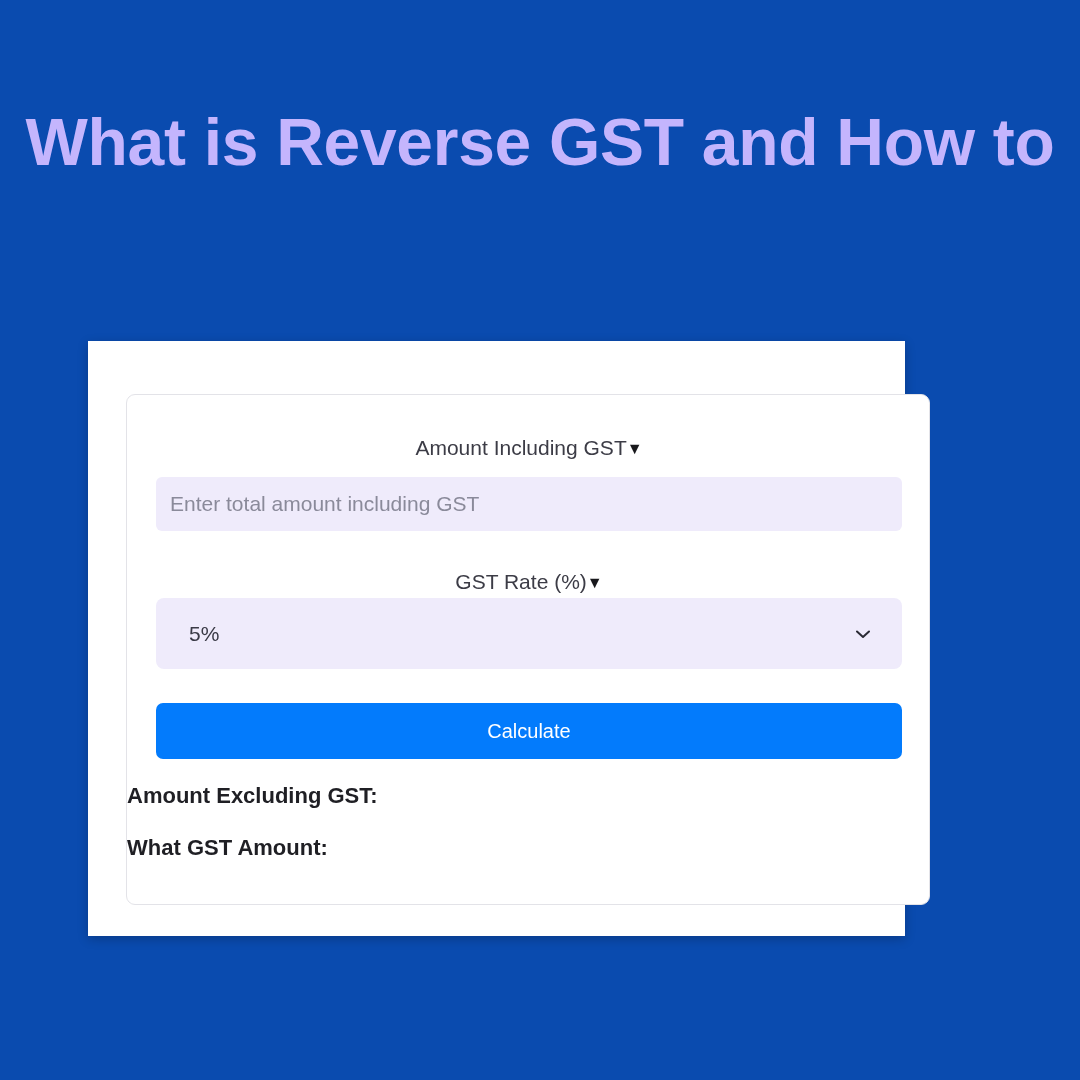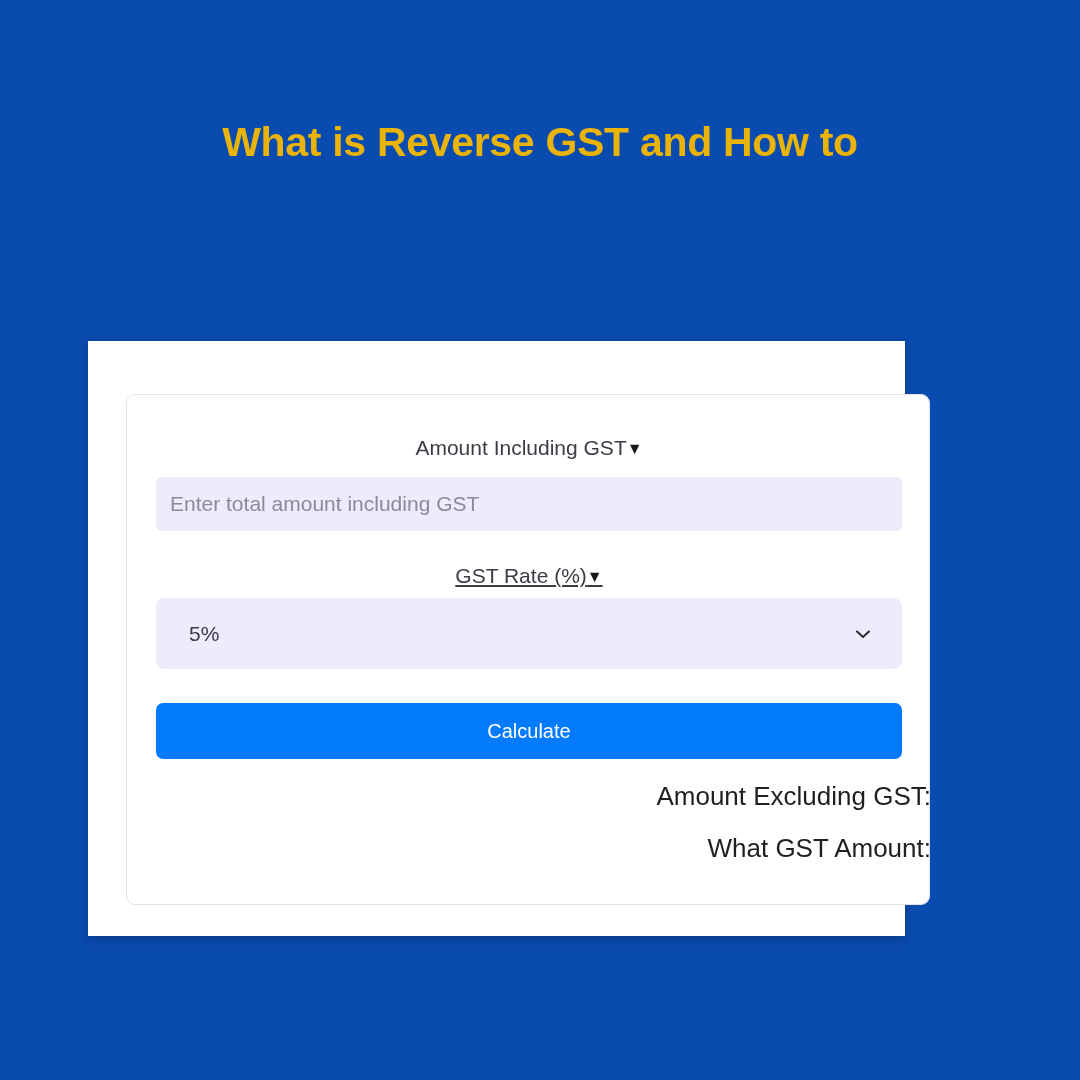--- a/index.html
+++ b/index.html
@@ -17,22 +17,22 @@
 
   
   .title-block {
     position: absolute;
     left: 0;
     top: 103px;
     width: 1080px;
     text-align: center;
   }
   .title-line {
-    color: #eab308;
-    font-size: 41px;
+    color: #c4b5fd;
+    font-size: 66px;
     font-weight: bold;
     line-height: 78px;
     letter-spacing: -0.3px;
     white-space: nowrap;
   }
 
   
   .panel {
     position: absolute;
     left: 88px;
@@ -130,45 +130,45 @@
     color: #ffffff;
     font-family: "Liberation Sans", sans-serif;
     font-size: 20px;
     cursor: pointer;
   }
 
   .result-line {
     position: absolute;
     left: 0;
     width: 804px;
-    text-align: right;
+    text-align: left;
     color: #1f1f24;
-    font-size: 26px;
-    font-weight: normal;
+    font-size: 22px;
+    font-weight: bold;
     line-height: 32px;
     white-space: nowrap;
   }
 </style>
 </head>
 <body>
 
 <div class="title-block">
   <div class="title-line">What is Reverse GST and How to</div>
 </div>
 
 <div class="panel">
   <div class="calc-card">
 
     <div class="field-label" style="top:40px;">
       <span>Amount Including GST</span><span class="caret-down">▼</span>
     </div>
 
     <input class="text-input" style="top: 82px;" type="text" placeholder="Enter total amount including GST">
 
-    <div class="field-label" style="top:168px;text-decoration:underline;">
+    <div class="field-label" style="top:174px;">
       <span>GST Rate (%)</span><span class="caret-down">▼</span>
     </div>
 
     <div class="select-wrap" style="top:203px;">
       <span class="select-value">5%</span>
       <span class="select-chevron">
         <svg width="14" height="9" viewBox="0 0 14 9" aria-hidden="true">
           <path d="M1 1.5 L7 7 L13 1.5" fill="none" stroke="#2a2a34" stroke-width="2" stroke-linecap="round" stroke-linejoin="round"></path>
         </svg>
       </span>

